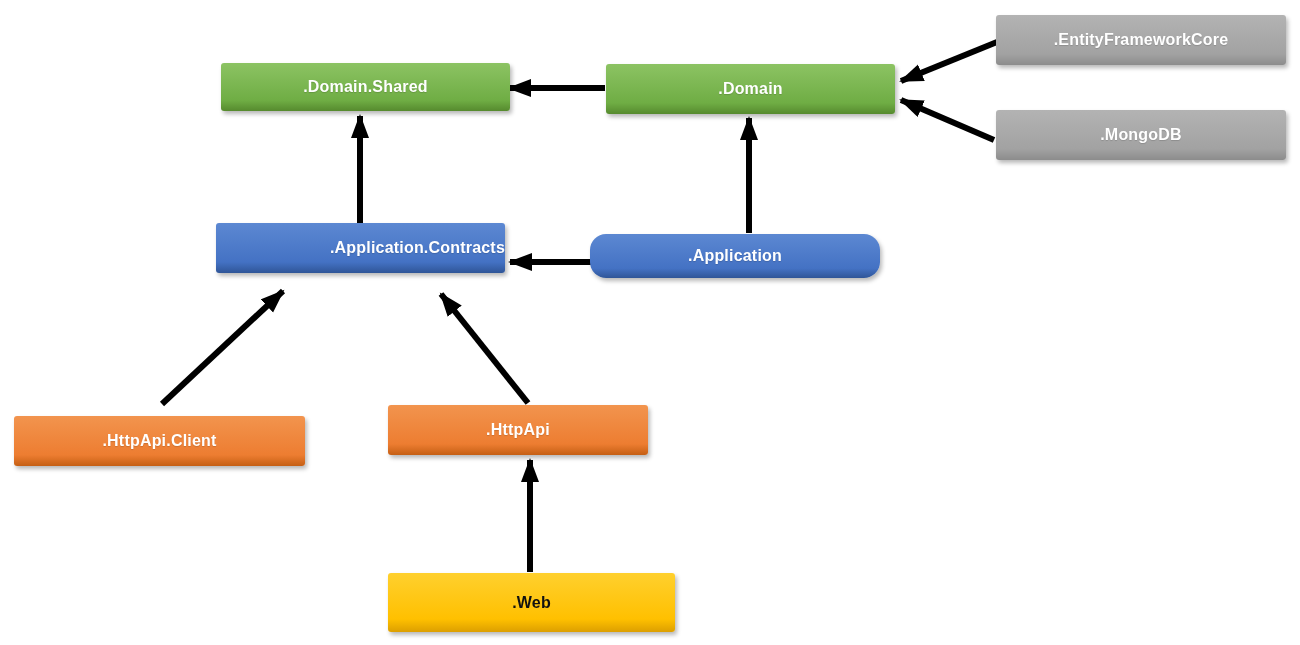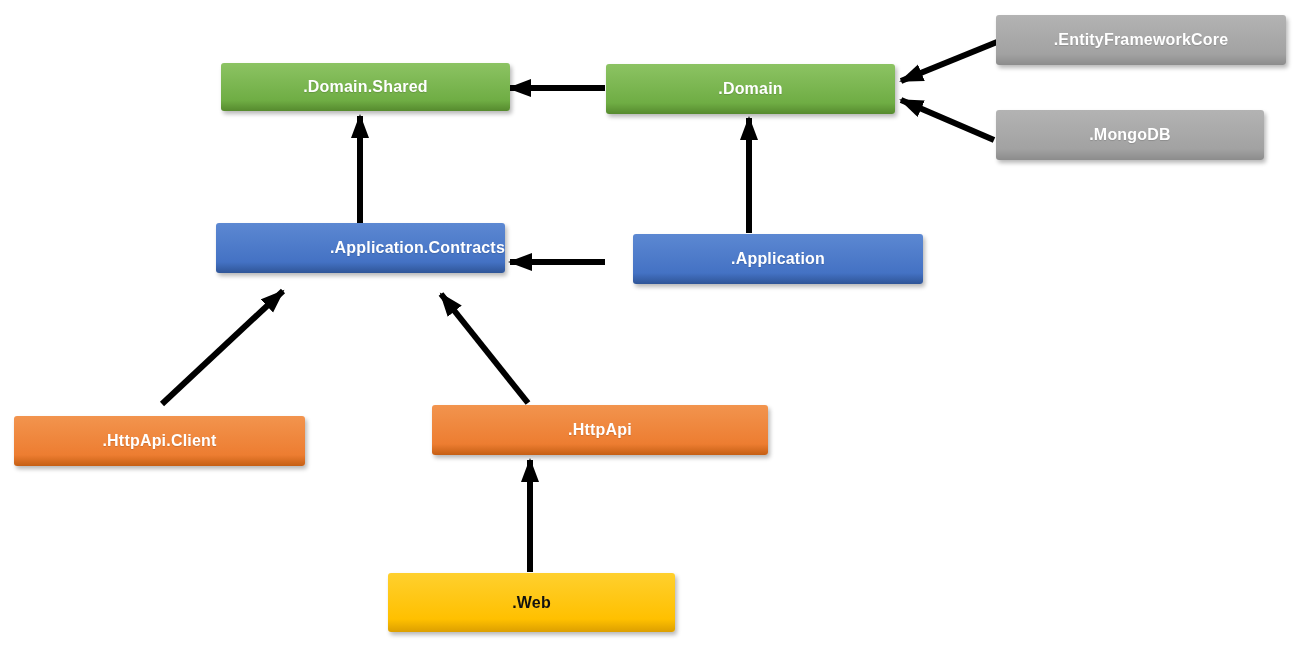--- a/index.html
+++ b/index.html
@@ -62,32 +62,32 @@
   <div id="nodes-layer">
       <div class="node" style="left: 208px; top: 63px; width: 289px; height: 48px; background: linear-gradient(rgb(140, 195, 99) 0%, rgb(111, 173, 68) 78%, rgb(86, 138, 46) 100%); margin-left: 13px;">
         <span class="node-label" style="color: rgb(255, 255, 255);">.Domain.Shared</span>
       </div>
       <div class="node" style="left: 606px; top: 64px; width: 289px; height: 50px; background: linear-gradient(rgb(140, 195, 99) 0%, rgb(111, 173, 68) 78%, rgb(86, 138, 46) 100%);">
         <span class="node-label" style="color: rgb(255, 255, 255);">.Domain</span>
       </div>
       <div class="node" style="left: 996px; top: 15px; width: 290px; height: 50px; background: linear-gradient(rgb(179, 179, 179) 0%, rgb(162, 162, 162) 78%, rgb(140, 140, 140) 100%);">
         <span class="node-label" style="color: rgb(255, 255, 255);">.EntityFrameworkCore</span>
       </div>
-      <div class="node" style="left: 996px; top: 110px; width: 268px; height: 50px; background: linear-gradient(rgb(179, 179, 179) 0%, rgb(162, 162, 162) 78%, rgb(140, 140, 140) 100%);">
+      <div class="node" style="left: 996px; top: 110px; width: 290px; height: 50px; background: linear-gradient(rgb(179, 179, 179) 0%, rgb(162, 162, 162) 78%, rgb(140, 140, 140) 100%);">
         <span class="node-label" style="color: rgb(255, 255, 255);">.MongoDB</span>
       </div>
       <div class="node" style="left: 216px; top: 223px; width: 289px; height: 50px; background: linear-gradient(rgb(92, 136, 210) 0%, rgb(68, 114, 196) 78%, rgb(47, 85, 151) 100%); justify-content: flex-end;">
         <span class="node-label" style="color: rgb(255, 255, 255);">.Application.Contracts</span>
       </div>
-      <div class="node" style="left: 633px; top: 234px; width: 290px; height: 50px; background: linear-gradient(rgb(92, 136, 210) 0%, rgb(68, 114, 196) 78%, rgb(47, 85, 151) 100%);">
+      <div class="node" style="left: 590px; top: 234px; width: 290px; height: 44px; background: linear-gradient(rgb(92, 136, 210) 0%, rgb(68, 114, 196) 78%, rgb(47, 85, 151) 100%); border-radius: 16px;">
         <span class="node-label" style="color: rgb(255, 255, 255);">.Application</span>
       </div>
       <div class="node" style="left: 14px; top: 416px; width: 291px; height: 50px; background: linear-gradient(rgb(242, 148, 78) 0%, rgb(237, 125, 49) 78%, rgb(197, 95, 20) 100%);">
         <span class="node-label" style="color: rgb(255, 255, 255);">.HttpApi.Client</span>
       </div>
-      <div class="node" style="left: 388px; top: 405px; width: 336px; height: 50px; background: linear-gradient(rgb(242, 148, 78) 0%, rgb(237, 125, 49) 78%, rgb(197, 95, 20) 100%); margin-left: 44px;">
+      <div class="node" style="left: 388px; top: 405px; width: 260px; height: 50px; background: linear-gradient(rgb(242, 148, 78) 0%, rgb(237, 125, 49) 78%, rgb(197, 95, 20) 100%);">
         <span class="node-label" style="color: rgb(255, 255, 255);">.HttpApi</span>
       </div>
       <div class="node" style="left: 388px; top: 573px; width: 287px; height: 59px; background: linear-gradient(rgb(255, 208, 46) 0%, rgb(255, 192, 0) 78%, rgb(220, 159, 0) 100%);">
         <span class="node-label" style="color: rgb(17, 17, 17); text-shadow: none;">.Web</span>
       </div>
     </div>
 </div>
 
 </body></html>

